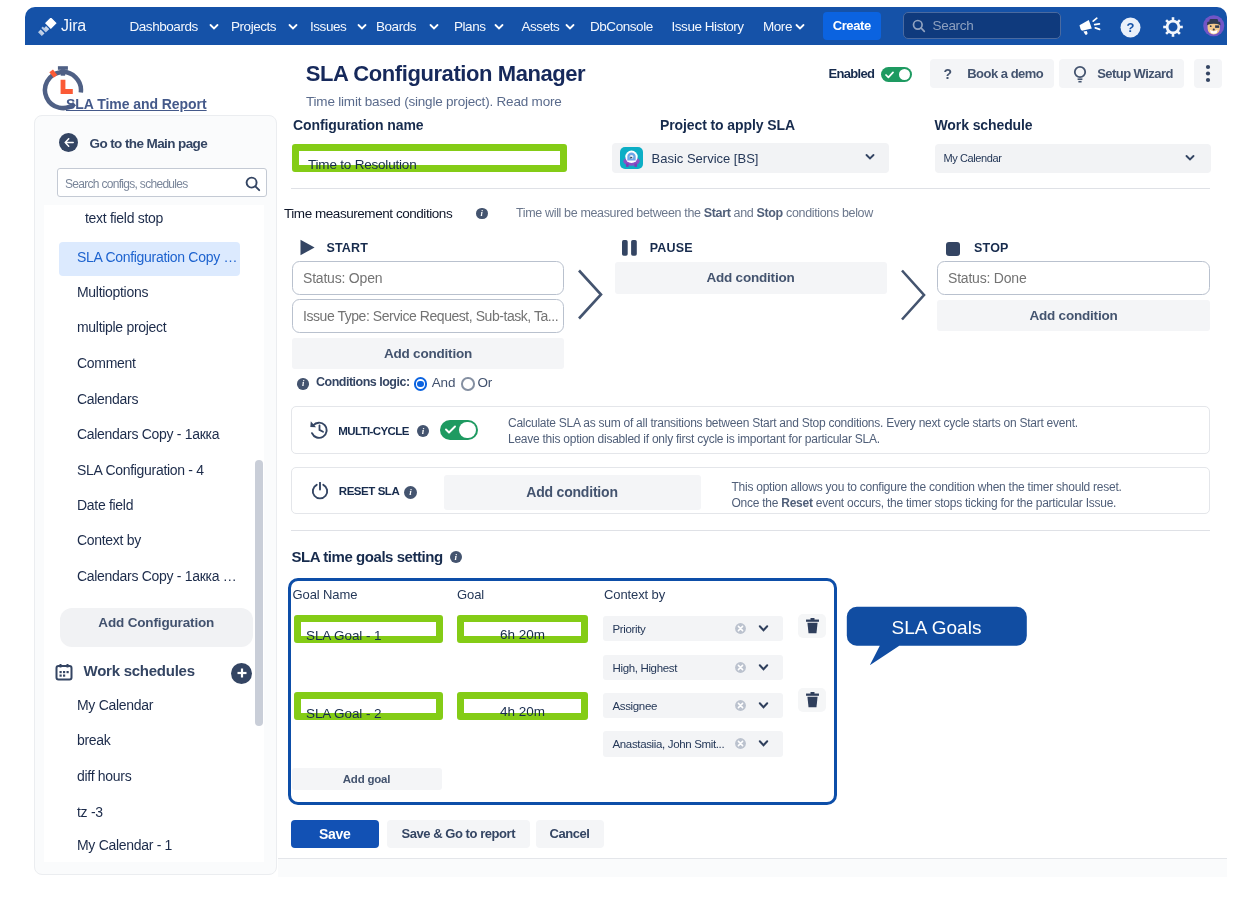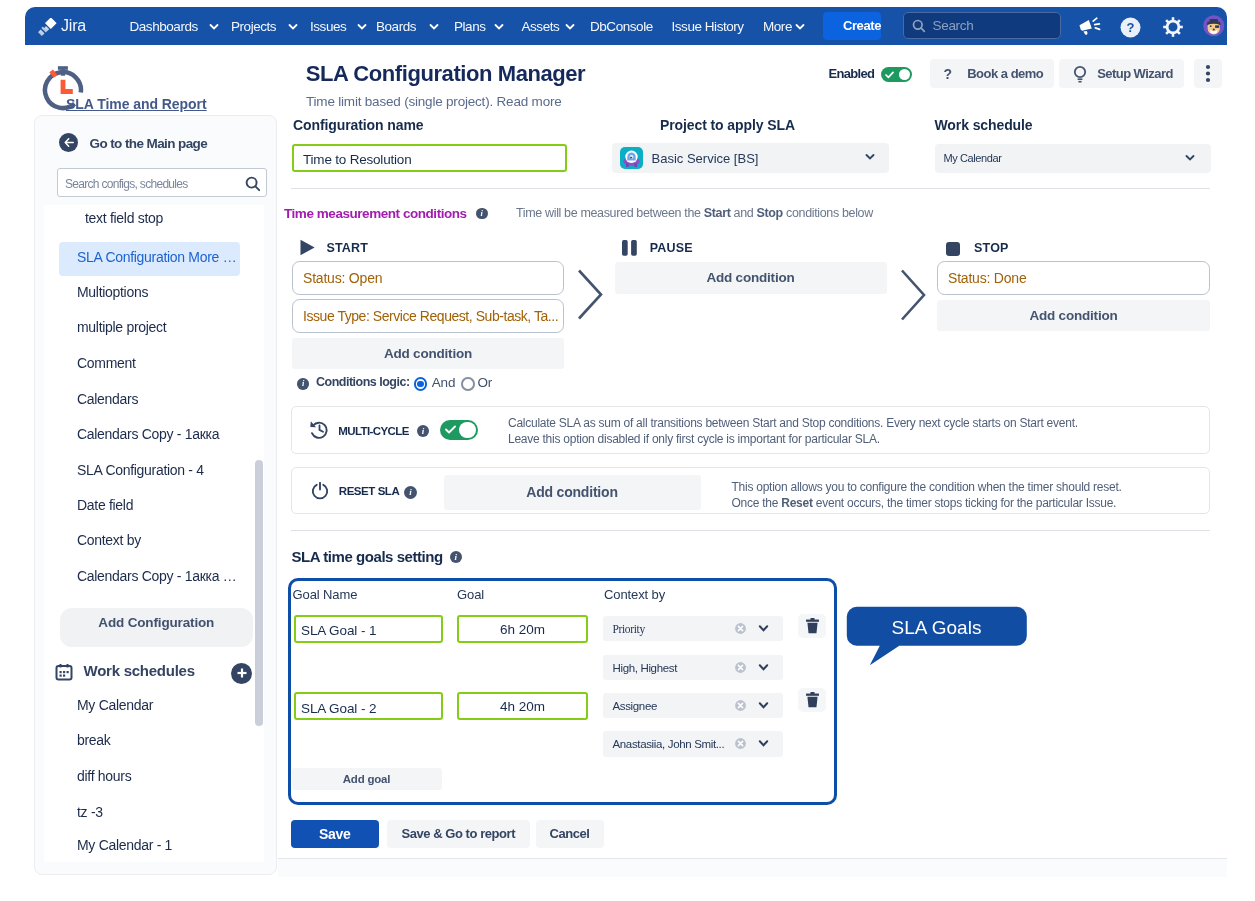--- a/index.html
+++ b/index.html
@@ -6,25 +6,25 @@
 html,body { width:1255px; height:901px; background:#fff; font-family:"Liberation Sans", sans-serif; overflow:hidden; }
 #page { position:relative; width:1255px; height:901px; background:#fff; }
 .abs { position:absolute; }
 .t { position:absolute; line-height:1; white-space:pre; }
 #nav { position:absolute; left:25px; top:7px; width:1202px; height:38px; background:#1552A8; border-radius:10px 10px 0 0; }
 .navitem { position:absolute; top:13px; line-height:1; color:#F3F7FD; font-size:13.5px; letter-spacing:-0.45px; white-space:pre; }
 #panel { position:absolute; left:34px; top:115px; width:243px; height:760px; background:#FAFBFC; border:1px solid #EBEDF0; border-radius:8px; }
 #listwrap { position:absolute; left:9px; top:89px; width:220px; height:657px; background:#fff; }
 .sideitem { position:absolute; left:33px; font-size:14px; letter-spacing:-0.3px; line-height:1; color:#1C2B4A; white-space:pre; }
 .lbl { position:absolute; line-height:1; font-size:14px; font-weight:700; letter-spacing:-0.1px; color:#172B4D; white-space:pre; }
-.inp { position:absolute; background:#fff; border:2px solid #84cc16; border-radius:3px; color:#172B4D; }
+.inp { position:absolute; background:#fff; border:7px solid #84cc16; border-radius:3px; color:#172B4D; }
 .sel { position:absolute; background:#F2F3F5; border-radius:4px; color:#253858; }
 .gbtn { position:absolute; background:#F4F5F7; border-radius:3px; text-align:center; font-weight:700; color:#44546F; letter-spacing:-0.2px; }
 .hr { position:absolute; height:1px; background:#DFE1E6; }
-.cond { position:absolute; background:#fff; border:1.5px solid #B9C1CE; border-radius:7.5px; font-size:14px; letter-spacing:-0.2px; color:#a16207; }
+.cond { position:absolute; background:#fff; border:1.5px solid #B9C1CE; border-radius:7.5px; font-size:14px; letter-spacing:-0.2px; color:#737373; }
 .ibox { position:absolute; background:#fff; border:1px solid #E4E6EA; border-radius:5px; }
 .info { position:absolute; border-radius:50%; background:#44546F; color:#fff; text-align:center; font-weight:700; font-family:"Liberation Serif",serif; font-style:italic; }
 </style>
 </head>
 <body>
 <div id="page">
   <div id="nav">
     <svg class="abs" style="left:13px;top:9.5px;" width="19" height="19" viewBox="0 0 17 17">
       <defs>
           <linearGradient id="jg1" x1="0" y1="1" x2="1" y2="0">
@@ -61,21 +61,21 @@
       </svg>
     <svg class="abs" style="left:469px;top:16px;" width="10" height="8" viewBox="0 0 10 8">
         <path d="M1.5 2 L5 5.5 L8.5 2" stroke="#fff" stroke-width="1.8" fill="none" stroke-linecap="round"></path>
       </svg>
     <svg class="abs" style="left:539.7px;top:16px;" width="10" height="8" viewBox="0 0 10 8">
         <path d="M1.5 2 L5 5.5 L8.5 2" stroke="#fff" stroke-width="1.8" fill="none" stroke-linecap="round"></path>
       </svg>
     <svg class="abs" style="left:770px;top:16px;" width="10" height="8" viewBox="0 0 10 8">
         <path d="M1.5 2 L5 5.5 L8.5 2" stroke="#fff" stroke-width="1.8" fill="none" stroke-linecap="round"></path>
       </svg>
-    <div class="abs" style="left:797.5px;top:5.3px;width:58.5px;height:27.3px;background:#0B63E0;border-radius:4px;color:#fff;font-size:13px;letter-spacing:-0.4px;font-weight:700;text-align:right;line-height:27.3px;">Create</div>
+    <div class="abs" style="left:797.5px;top:5.3px;width:58.5px;height:27.3px;background:#0B63E0;border-radius:4px;color:#fff;font-size:13px;letter-spacing:-0.4px;font-weight:700;text-align:center;line-height:27.3px;">Create</div>
     <div class="abs" style="left:877.5px;top:5.3px;width:158px;height:26.7px;background:#0F3A7D;border:1px solid #4A6AA0;border-radius:5px;">
       <svg class="abs" style="left:8px;top:6px;" width="14" height="14" viewBox="0 0 14 14">
           <circle cx="5.8" cy="5.8" r="4.3" stroke="#91A3C1" stroke-width="1.7" fill="none"></circle>
           <line x1="9.2" y1="9.2" x2="12.3" y2="12.3" stroke="#91A3C1" stroke-width="1.7" stroke-linecap="round"></line>
         </svg>
       <div class="abs" style="left:29px;top:6px;line-height:1;font-size:13.5px;letter-spacing:-0.3px;color:#8DA0BF;">Search</div>
     </div>
     <svg class="abs" style="left:1053px;top:9px;" width="24" height="21" viewBox="0 0 24 21">
       <path d="M1.5 9.2 L10.8 4.0 L13.8 12.6 L5.2 14.6 Q3.2 15.0 2.5 13.1 Z" fill="#fff"></path>
       <path d="M5.4 15.6 L8.8 14.9 L9.5 17.1 Q9.8 18.3 8.6 18.7 Q7.4 19.1 6.9 17.9 Z" fill="#fff"></path>
@@ -114,21 +114,21 @@
     <rect x="17.9" y="4.2" width="10" height="3.6" fill="#4F6085"></rect>
     <rect x="20.7" y="7.2" width="4.4" height="6.5" fill="#4F6085"></rect>
     <rect x="11" y="8.2" width="4.6" height="7" fill="#FB5A36" transform="rotate(-38 13.3 11.7)"></rect>
     <path d="M 23 17.8 L 23 29.5 L 32.8 29.5" fill="none" stroke="#FB5A36" stroke-width="4.8"></path>
   </svg>
   <div class="t" style="left:66px;top:96.5px;font-size:14px;font-weight:700;color:#44598A;letter-spacing:-0.05px;text-decoration:underline;">SLA Time and Report</div>
   <div id="panel">
     <div id="listwrap">
       <div class="abs" style="left:15px;top:37px;width:181px;height:34px;background:#DCEAFE;border-radius:4px;"></div>
       <div class="sideitem" style="top:6px;margin-left:8px;">text field stop</div>
-      <div class="sideitem" style="top:45.30000000000001px;color:#1D63CF;">SLA Configuration More …</div>
+      <div class="sideitem" style="top:45.30000000000001px;color:#1D63CF;">SLA Configuration Copy …</div>
       <div class="sideitem" style="top:80.30000000000001px;">Multioptions</div>
       <div class="sideitem" style="top:115.30000000000001px;">multiple project</div>
       <div class="sideitem" style="top:151.3px;">Comment</div>
       <div class="sideitem" style="top:187.3px;">Calendars</div>
       <div class="sideitem" style="top:222.3px;">Calendars Copy - 1акка</div>
       <div class="sideitem" style="top:258.3px;">SLA Configuration - 4</div>
       <div class="sideitem" style="top:293.3px;">Date field</div>
       <div class="sideitem" style="top:328.29999999999995px;">Context by</div>
       <div class="sideitem" style="top:364.29999999999995px;">Calendars Copy - 1акка …</div>
       <div class="abs" style="left:15.5px;top:402.5px;width:193.5px;height:39px;background:#F1F2F4;border-radius:12px;text-align:center;line-height:30.5px;font-size:13.5px;font-weight:700;letter-spacing:-0.15px;color:#42526E;">Add Configuration</div>
@@ -218,21 +218,21 @@
   <div class="sel" style="left:934.5px;top:143.5px;width:276px;height:29px;">
     <div class="t" style="left:9px;top:9.5px;font-size:11px;letter-spacing:-0.4px;color:#253858;">My Calendar</div>
   </div>
   <svg class="abs" style="left:865px;top:153px;" width="10" height="8" viewBox="0 0 10 8">
       <path d="M1.5 2 L5 5.5 L8.5 2" stroke="#344563" stroke-width="1.9" fill="none" stroke-linecap="round"></path>
     </svg>
   <svg class="abs" style="left:1185px;top:153.5px;" width="10" height="8" viewBox="0 0 10 8">
       <path d="M1.5 2 L5 5.5 L8.5 2" stroke="#344563" stroke-width="1.9" fill="none" stroke-linecap="round"></path>
     </svg>
   <div class="hr" style="left:291px;top:188px;width:919px;"></div>
-  <div class="t" style="left:284px;top:206.5px;font-size:13.5px;font-weight:700;letter-spacing:-0.45px;color:#a21caf;">Time measurement conditions</div>
+  <div class="t" style="left:284px;top:206.5px;font-size:13.5px;font-weight:400;letter-spacing:-0.45px;color:#0f172a;">Time measurement conditions</div>
   <div class="info" style="left:476px;top:207.5px;width:11.5px;height:11.5px;font-size:8.5px;line-height:11.5px;">i</div>
   <div class="t" style="left:516px;top:206.8px;font-size:12.5px;letter-spacing:-0.35px;color:#6B778C;">Time will be measured between the <b style="color:#505F79;">Start</b> and <b style="color:#505F79;">Stop</b> conditions below</div>
   <svg class="abs" style="left:298.5px;top:238.5px;" width="17" height="17" viewBox="0 0 17 17">
       <path d="M1.5 0.8 L15.6 8.5 L1.5 16.2 Z" fill="#344563"></path>
     </svg>
   <div class="t" style="left:326.4px;top:241.5px;font-size:12.5px;font-weight:700;color:#172B4D;letter-spacing:0.2px;">START</div>
   <svg class="abs" style="left:621.7px;top:239.5px;" width="15" height="16" viewBox="0 0 15 16">
       <rect x="0" y="0" width="5.7" height="15.7" rx="1.7" fill="#344563"></rect>
       <rect x="9.1" y="0" width="5.7" height="15.7" rx="1.7" fill="#344563"></rect>
     </svg>
@@ -303,21 +303,21 @@
   <div class="inp" style="left:457px;top:614.5px;width:131px;height:28px;text-align:center;line-height:26px;font-size:13.5px;">6h 20m</div>
   <div class="inp" style="left:293.5px;top:692px;width:149px;height:28px;">
       <div class="t" style="left:5.5px;top:7.5px;font-size:13.5px;letter-spacing:-0.1px;">SLA Goal - 2</div>
     </div>
   <div class="inp" style="left:457px;top:692px;width:131px;height:28px;text-align:center;line-height:26px;font-size:13.5px;">4h 20m</div>
   <div class="gbtn" style="left:291.5px;top:767.5px;width:150px;height:22.5px;line-height:22.5px;font-size:11.5px;">Add goal</div>
   <div class="abs" style="left:290.7px;top:820px;width:88px;height:28px;background:#1251B4;border-radius:4px;color:#fff;font-size:14px;letter-spacing:-0.3px;font-weight:700;text-align:center;line-height:28px;">Save</div>
   <div class="gbtn" style="left:386.5px;top:820px;width:143.5px;height:28px;line-height:28px;font-size:13px;letter-spacing:-0.45px;color:#344563;border-radius:4px;">Save &amp; Go to report</div>
   <div class="gbtn" style="left:535.5px;top:820px;width:68px;height:28px;line-height:28px;font-size:13px;letter-spacing:-0.45px;color:#344563;border-radius:4px;">Cancel</div>
   <div class="abs" style="left:278px;top:858px;width:949px;height:19px;background:#FAFBFC;border-top:1px solid #E4E6EA;"></div>
-  <div class="abs" style="left:603px;top:615.7px;width:180px;height:25.8px;background:#F3F4F6;border-radius:3px;font-family:Liberation Serif, serif;">
+  <div class="abs" style="left:603px;top:615.7px;width:180px;height:25.8px;background:#F3F4F6;border-radius:3px;">
     <div class="t" style="left:9.5px;top:8px;font-size:11.5px;letter-spacing:-0.35px;color:#253858;">Priority</div>
     <svg class="abs" style="left:132px;top:7.5px;" width="11" height="11" viewBox="0 0 11 11">
         <circle cx="5.5" cy="5.5" r="5.4" fill="#BBC2CE"></circle>
         <path d="M3.4 3.4 L7.6 7.6 M7.6 3.4 L3.4 7.6" stroke="#fff" stroke-width="1.5" stroke-linecap="round"></path>
       </svg>
     <svg class="abs" style="left:154.5px;top:9.5px;" width="11" height="8" viewBox="0 0 11 8">
         <path d="M1.8 1.3 L5.5 5.3 L9.2 1.3" stroke="#2F3F5C" stroke-width="2" fill="none" stroke-linecap="round"></path>
       </svg>
   </div>
   <div class="abs" style="left:603px;top:654.5px;width:180px;height:25.8px;background:#F3F4F6;border-radius:3px;">

